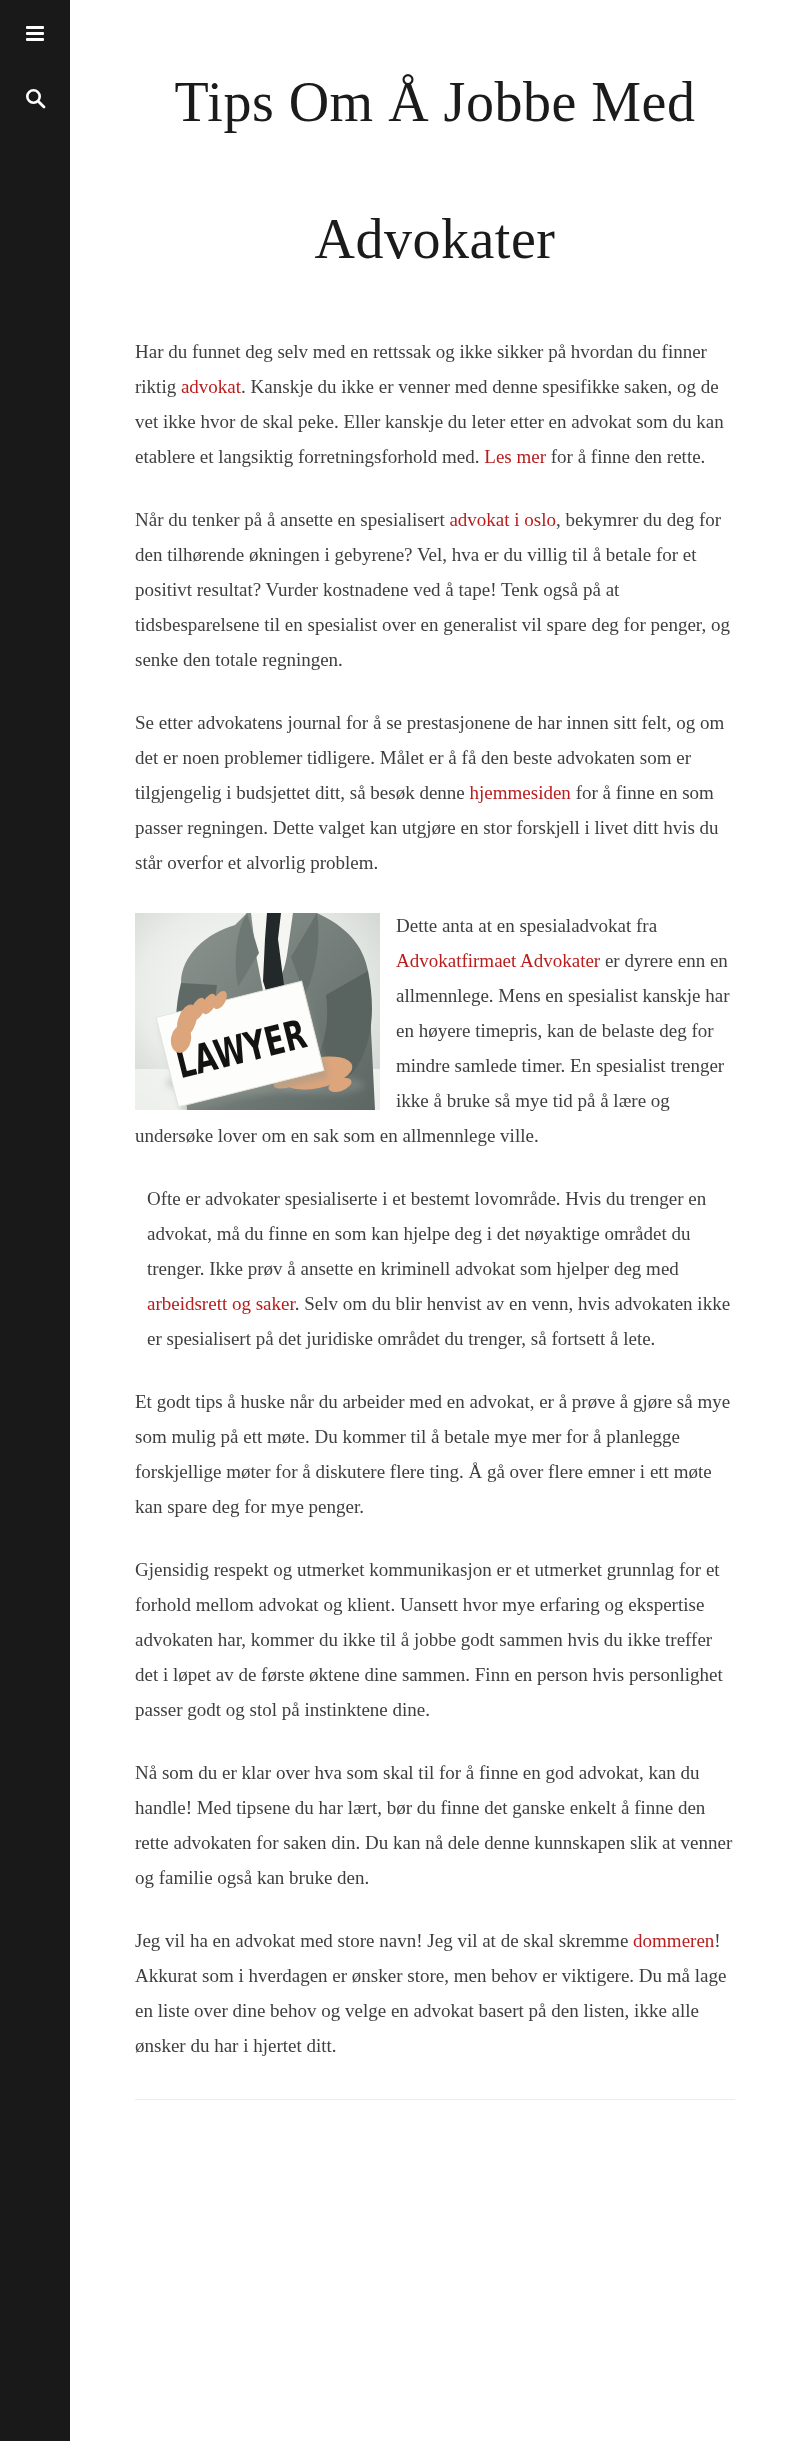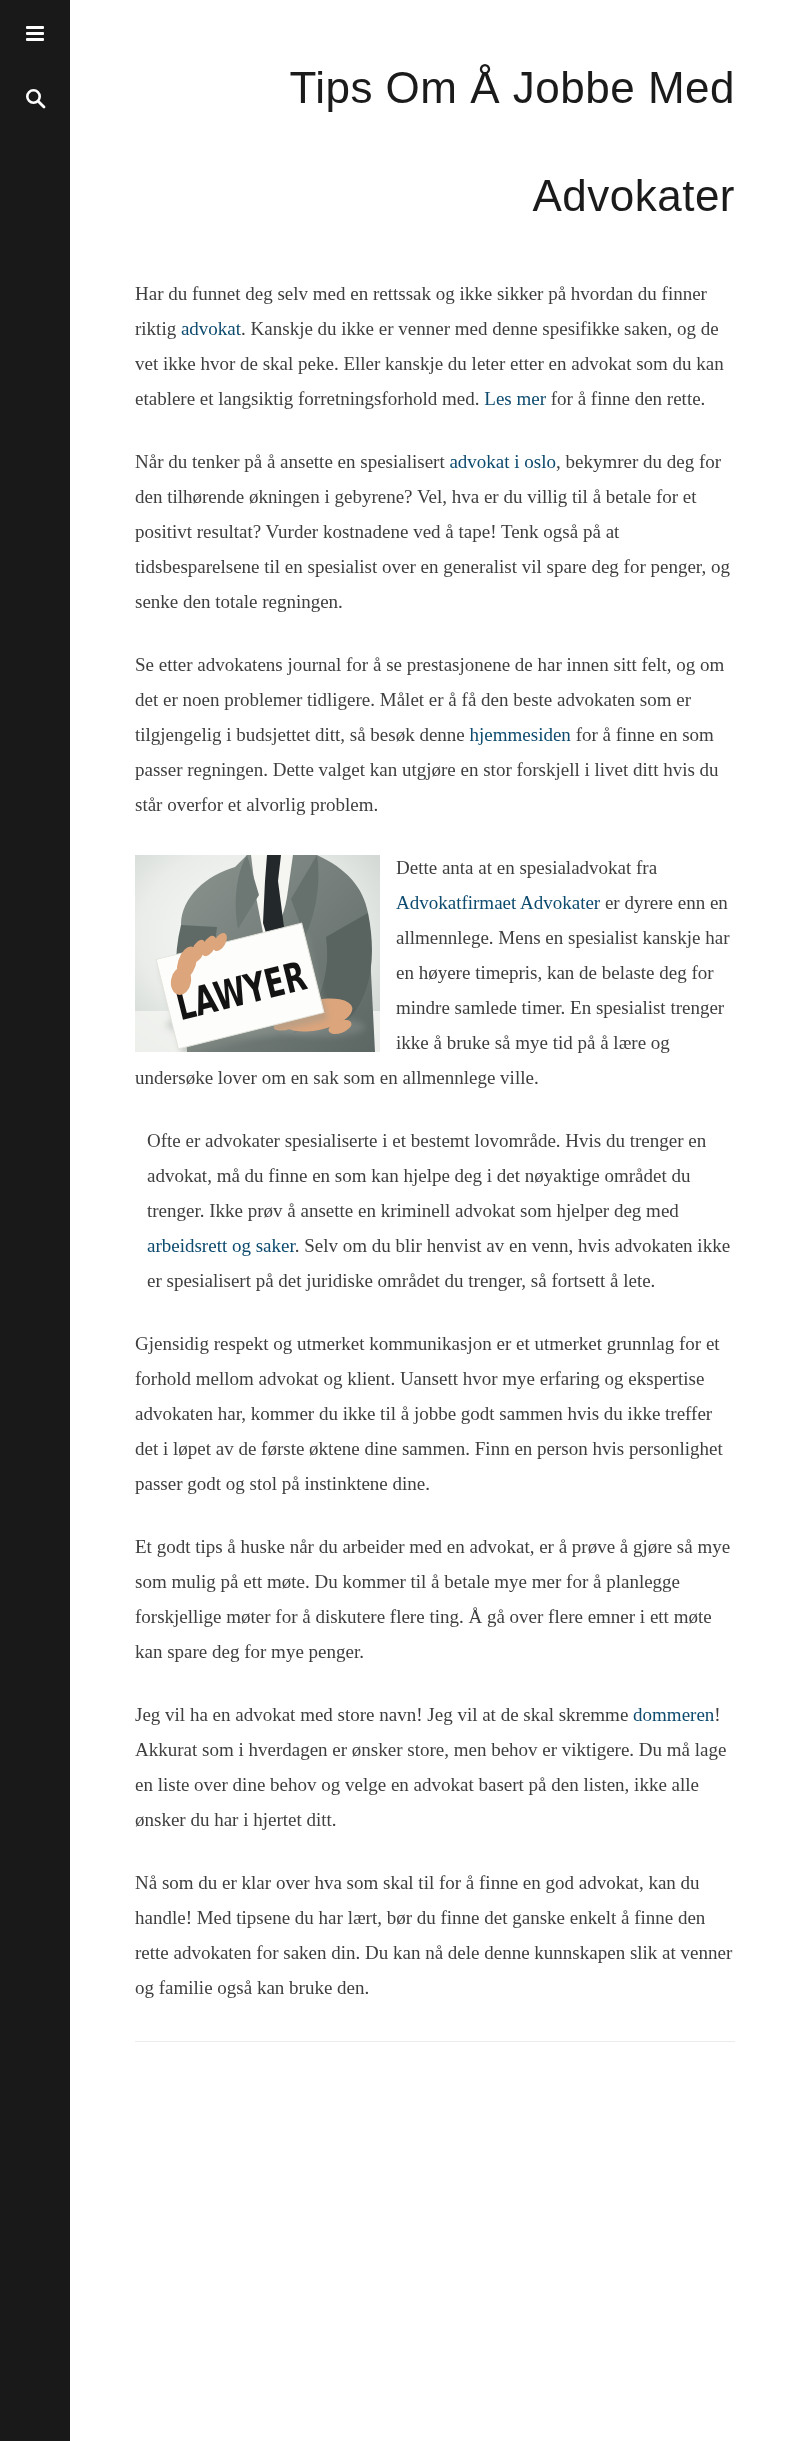--- a/index.html
+++ b/index.html
@@ -41,36 +41,36 @@
     flex:1;
     background:#ffffff;
     padding-top:34px;
   }
   .article{
     width:600px;
     margin:0 auto;
     color:#3f3f3f;
   }
   h1.title{
-    font-family:Liberation Sans, sans-serif;
+    font-family:Liberation Serif, serif;
     font-weight:400;
-    font-size:44px;
+    font-size:56px;
     line-height:2.45;
     letter-spacing:.5px;
-    text-align:right;
+    text-align:center;
     color:#1b1b1b;
     margin:0 0 26px 0;
   }
   .para{
     font-size:19px;
     line-height:35px;
     margin:0 0 28px 0;
   }
   .para a.lnk{
-    color:#0c4a6e;
+    color:#b91c1c;
     text-decoration:none;
   }
   figure.photo{
     float:left;
     width:245px;
     height:197px;
     margin:5px 16px 8px 0;
     padding:0;
     overflow:hidden;
   }
@@ -168,23 +168,23 @@
               <ellipse cx="74" cy="91" rx="6" ry="11" transform="rotate(28 74 91)"></ellipse>
               <ellipse cx="85" cy="87" rx="5.5" ry="10" transform="rotate(30 85 87)"></ellipse>
               <ellipse cx="46" cy="126" rx="10" ry="14" transform="rotate(10 46 126)"></ellipse>
             </g>
           </svg>
         </figure>
         <span><span>Dette anta at en spesialadvokat fra </span><a class="lnk" href="#">Advokatfirmaet Advokater</a><span> er dyrere enn en allmennlege. Mens en spesialist kanskje har en høyere timepris, kan de belaste deg for mindre samlede timer. En spesialist trenger ikke å bruke så mye tid på å lære og undersøke lover om en sak som en allmennlege ville.</span></span>
       </div>
 
       <div class="para after-image"><span>Ofte er advokater spesialiserte i et bestemt lovområde. Hvis du trenger en advokat, må du finne en som kan hjelpe deg i det nøyaktige området du trenger. Ikke prøv å ansette en kriminell advokat som hjelper deg med </span><a class="lnk" href="#">arbeidsrett og saker</a><span>. Selv om du blir henvist av en venn, hvis advokaten ikke er spesialisert på det juridiske området du trenger, så fortsett å lete.</span></div>
+      <div class="para"><span>Et godt tips å huske når du arbeider med en advokat, er å prøve å gjøre så mye som mulig på ett møte. Du kommer til å betale mye mer for å planlegge forskjellige møter for å diskutere flere ting. Å gå over flere emner i ett møte kan spare deg for mye penger.</span></div>
       <div class="para"><span>Gjensidig respekt og utmerket kommunikasjon er et utmerket grunnlag for et forhold mellom advokat og klient. Uansett hvor mye erfaring og ekspertise advokaten har, kommer du ikke til å jobbe godt sammen hvis du ikke treffer det i løpet av de første øktene dine sammen. Finn en person hvis personlighet passer godt og stol på instinktene dine.</span></div>
-      <div class="para"><span>Et godt tips å huske når du arbeider med en advokat, er å prøve å gjøre så mye som mulig på ett møte. Du kommer til å betale mye mer for å planlegge forskjellige møter for å diskutere flere ting. Å gå over flere emner i ett møte kan spare deg for mye penger.</span></div>
+      <div class="para"><span>Nå som du er klar over hva som skal til for å finne en god advokat, kan du handle! Med tipsene du har lært, bør du finne det ganske enkelt å finne den rette advokaten for saken din. Du kan nå dele denne kunnskapen slik at venner og familie også kan bruke den.</span></div>
       <div class="para"><span>Jeg vil ha en advokat med store navn! Jeg vil at de skal skremme </span><a class="lnk" href="#">dommeren</a><span>! Akkurat som i hverdagen er ønsker store, men behov er viktigere. Du må lage en liste over dine behov og velge en advokat basert på den listen, ikke alle ønsker du har i hjertet ditt.</span></div>
-      <div class="para"><span>Nå som du er klar over hva som skal til for å finne en god advokat, kan du handle! Med tipsene du har lært, bør du finne det ganske enkelt å finne den rette advokaten for saken din. Du kan nå dele denne kunnskapen slik at venner og familie også kan bruke den.</span></div>
 
       <hr class="divider">
       <div class="bottom-space"></div>
 
     </article>
   </main>
 </div>
 
 </body></html>

